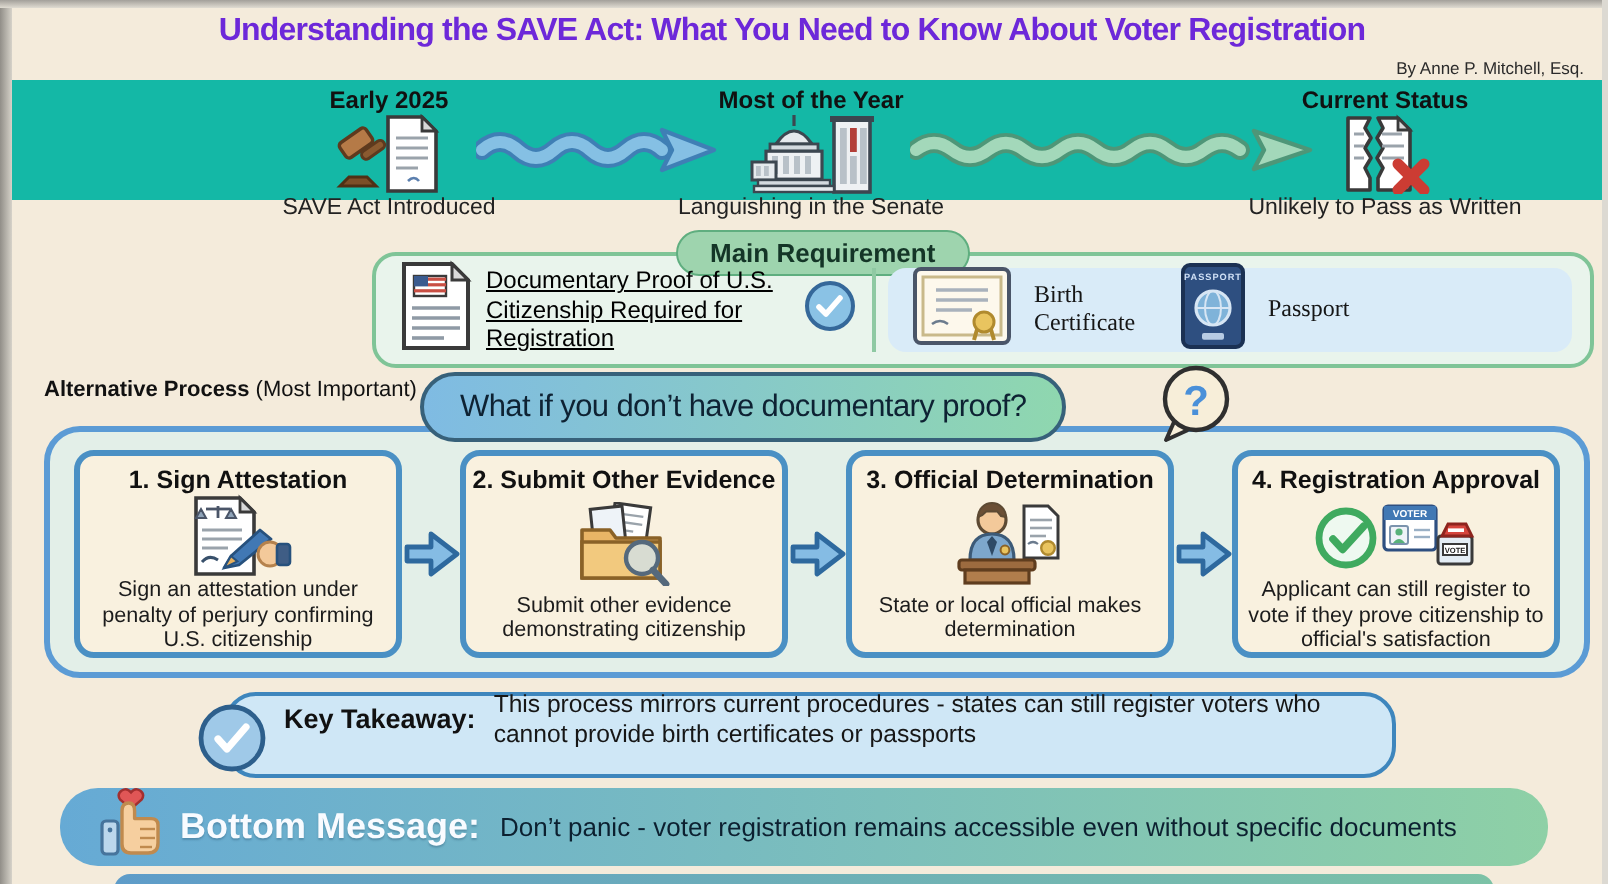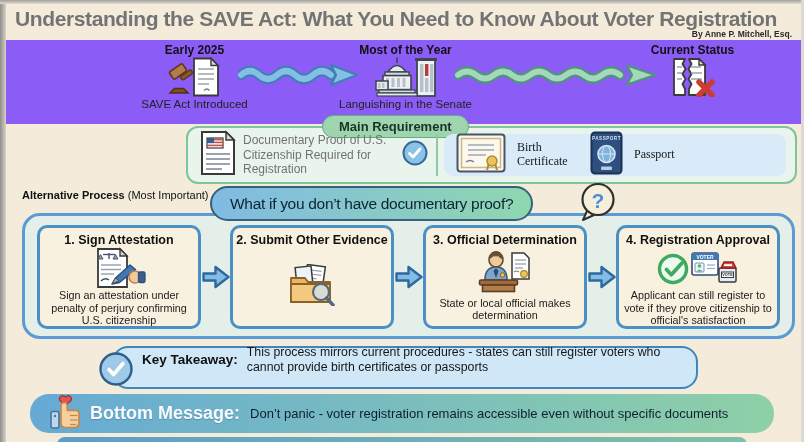--- a/index.html
+++ b/index.html
@@ -3,38 +3,38 @@
 <meta charset="utf-8">
 <style>
   html,body{margin:0;padding:0;background:#ffffff;}
   .page{position:relative;width:804px;height:442px;background:#f4ebdb;overflow:hidden;
         font-family:"Liberation Sans","DejaVu Sans",sans-serif;color:#1a1a1a;}
   .edge-left{position:absolute;left:0;top:0;bottom:0;width:6px;background:linear-gradient(90deg,#918e88,#d6d2c9);z-index:40;}
   .edge-top{position:absolute;left:0;top:0;right:0;height:4px;background:linear-gradient(180deg,#a3a09a,#e0dcd2);z-index:40;}
   .edge-right{position:absolute;right:0;top:0;bottom:0;width:3px;background:#dcd9d2;z-index:40;}
 
   .title{position:absolute;top:7px;left:0;right:12px;text-align:center;
-         font-size:21px;font-weight:bold;letter-spacing:-0.4px;color:#737373;}
-  .byline{position:absolute;top:29px;right:12px;font-size:8.5px;font-weight:bold;color:#2b2b2b;}
-
-  .timeline{position:absolute;top:40px;left:0;right:0;height:84px;background:#8b5cf6;}
+         font-size:16px;font-weight:bold;letter-spacing:-0.4px;color:#6d28d9;}
+  .byline{position:absolute;top:29px;right:12px;font-size:8.5px;font-weight:normal;color:#2b2b2b;}
+
+  .timeline{position:absolute;top:40px;left:0;right:0;height:60px;background:#14b8a6;}
   .tl-event{position:absolute;top:0;height:72px;display:flex;flex-direction:column;align-items:center;padding-top:3px;box-sizing:border-box;}
   .tl-e1{left:112px;width:165px;} .tl-e2{left:318px;width:175px;} .tl-e3{left:595px;width:195px;}
   .tl-period{font-size:12px;font-weight:bold;color:#111;}
   .tl-icon{height:40px;display:flex;align-items:center;justify-content:center;}
   .tl-label{font-size:11.5px;color:#222;margin-top:1px;}
   .tl-arrow{position:absolute;top:22px;}
   .tl-a1{left:238px;} .tl-a2{left:455px;}
 
   .mainreq{position:absolute;left:186px;top:126px;width:611px;height:58px;background:#e9f4ec;
            border:2px solid #7fc497;border-radius:12px;box-sizing:border-box;}
-  .mr-pill{position:absolute;top:-13px;left:134px;background:#9ed4ae;border:1.5px solid #5fae7f;border-radius:13px;
+  .mr-pill{position:absolute;top:-13px;left:150px;background:#9ed4ae;border:1.5px solid #5fae7f;border-radius:13px;
            padding:3px 16px;font-size:13px;font-weight:bold;color:#143527;white-space:nowrap;}
   .mr-left{position:absolute;left:12px;top:4px;bottom:4px;width:232px;display:flex;align-items:center;gap:7px;}
-  .mr-text{font-size:12px;line-height:1.2;color:#737373;width:152px;}
+  .mr-text{font-size:12px;line-height:1.2;color:#000000;width:152px;text-decoration:underline;}
   .mr-divider{position:absolute;left:248px;top:6px;bottom:6px;width:2px;background:#8fc9a3;}
   .mr-right{position:absolute;left:256px;right:9px;top:6px;bottom:6px;background:#d9ebf8;border-radius:9px;
             display:flex;align-items:center;gap:11px;padding:0 12px;box-sizing:border-box;}
   .doc-label{font-size:12px;line-height:1.15;color:#161616;font-family:Liberation Serif, serif;}
   .doc-label.bc{width:62px;}
 
   .alt-label{position:absolute;left:22px;top:189px;font-size:11px;color:#111;}
   .alt-label b{font-weight:bold;}
   .q-pill{position:absolute;left:210px;top:186px;height:35px;display:flex;align-items:center;padding:0 18px;
           background:linear-gradient(90deg,#7fbbe3,#8fd7af);border:2px solid #37617a;border-radius:19px;
@@ -156,20 +156,21 @@
               <line x1="21" y1="16" x2="32" y2="16"></line>
             <line x1="7" y1="22" x2="12" y2="22"></line>
               <line x1="21" y1="22" x2="32" y2="22"></line>
           </g>
           <g stroke="#cc3c33" stroke-width="5.5" stroke-linecap="round">
             <line x1="29" y1="25" x2="42" y2="38"></line>
               <line x1="42" y1="25" x2="29" y2="38"></line>
           </g>
         </svg>
       </div>
+      <div class="tl-label">Unlikely to Pass as Written</div>
     </div>
   </div>
 
   <div class="mainreq">
     <div class="mr-pill">Main Requirement</div>
     <div class="mr-left">
       <span>
         <svg width="36" height="46" viewBox="0 0 36 46">
           <path d="M2 2 h24 l8 8 v34 h-32 z" fill="#fff" stroke="#3a3a3a" stroke-width="2"></path>
           <path d="M26 2 l8 8 h-8 z" fill="#d9d9d9" stroke="#3a3a3a" stroke-width="1.5"></path>
@@ -283,20 +284,21 @@
             </g>
             <g transform="rotate(-6 14 12)">
                 <rect x="8" y="3" width="16" height="20" fill="#eef3f8" stroke="#3a3a3a" stroke-width="1.5"></rect>
               </g>
             <path d="M3 14 h14 l3 4 h22 v20 h-39 z" fill="#e9b566" stroke="#8a6227" stroke-width="1.8" stroke-linejoin="round"></path>
             <path d="M3 20 h39 v18 h-39 z" fill="#f2c97e" stroke="#8a6227" stroke-width="1.8"></path>
             <circle cx="33" cy="28" r="8" fill="#cfe2ef" fill-opacity="0.75" stroke="#55697c" stroke-width="2.2"></circle>
             <line x1="38.5" y1="34" x2="45" y2="41" stroke="#55697c" stroke-width="3.4" stroke-linecap="round"></line>
           </svg>
         </div>
+        <div class="step-desc">Submit other evidence demonstrating citizenship</div>
       </div>
 
       <svg class="step-arrow" width="28" height="26" viewBox="0 0 28 26">
         <path d="M1.5 9.5 h12 v-6.5 l13 10 -13 10 v-6.5 h-12 z" fill="#85bce4" stroke="#2e699e" stroke-width="2.4" stroke-linejoin="round"></path>
       </svg>
 
       <div class="step-card">
         <div class="step-title">3. Official Determination</div>
         <div class="step-icon">
           <svg width="54" height="42" viewBox="0 0 54 42">

